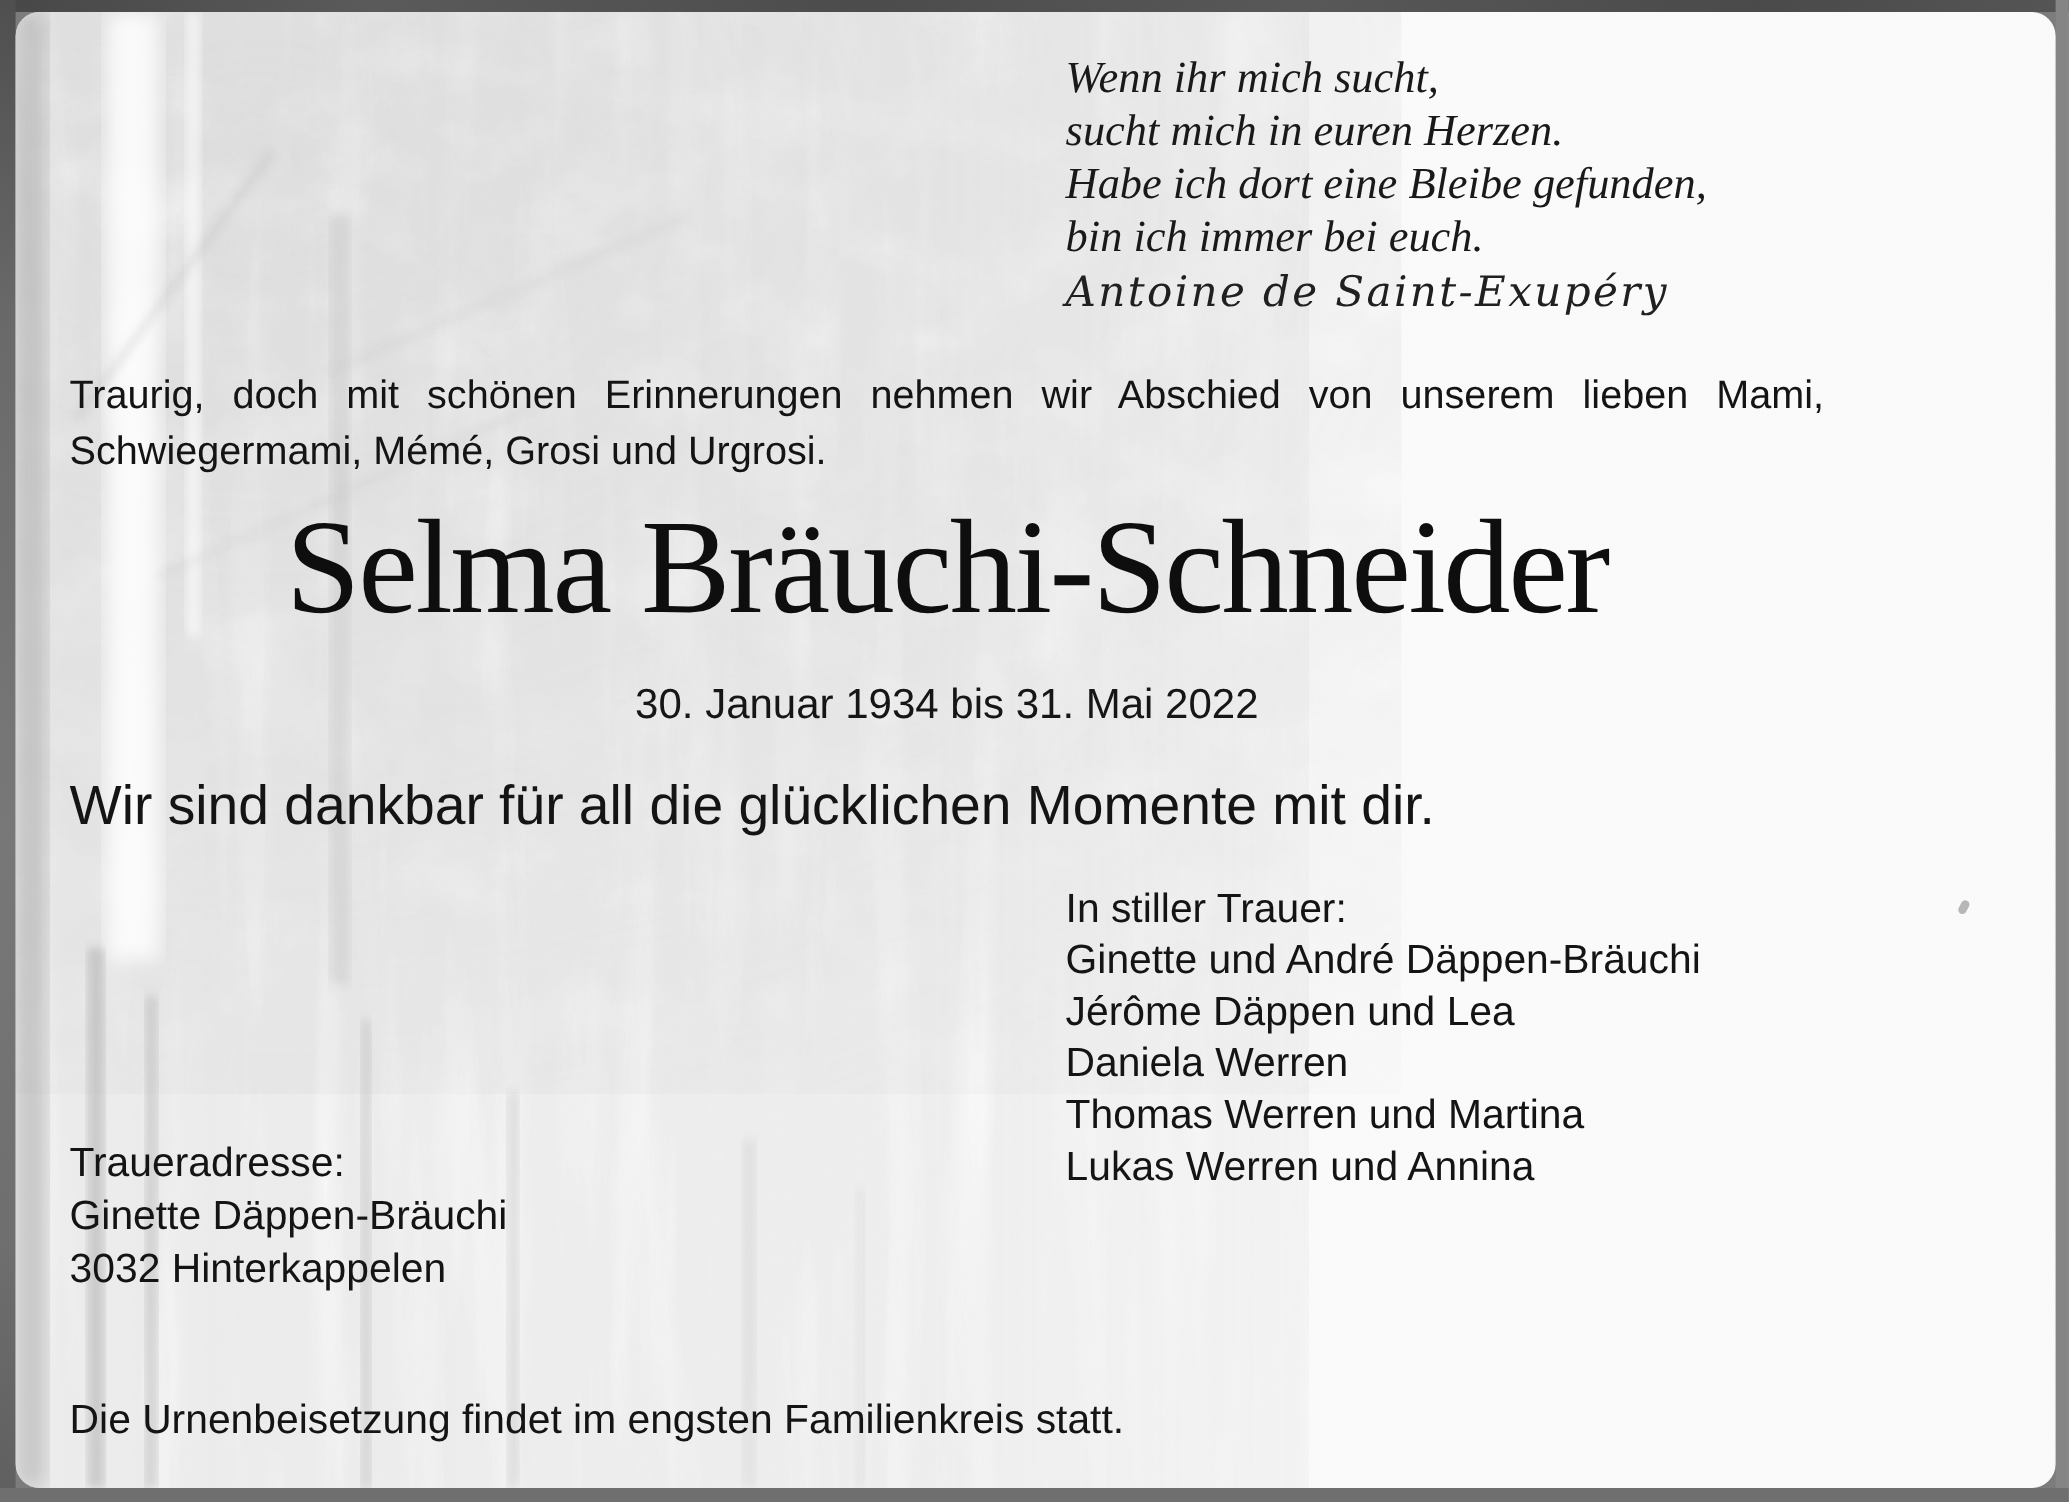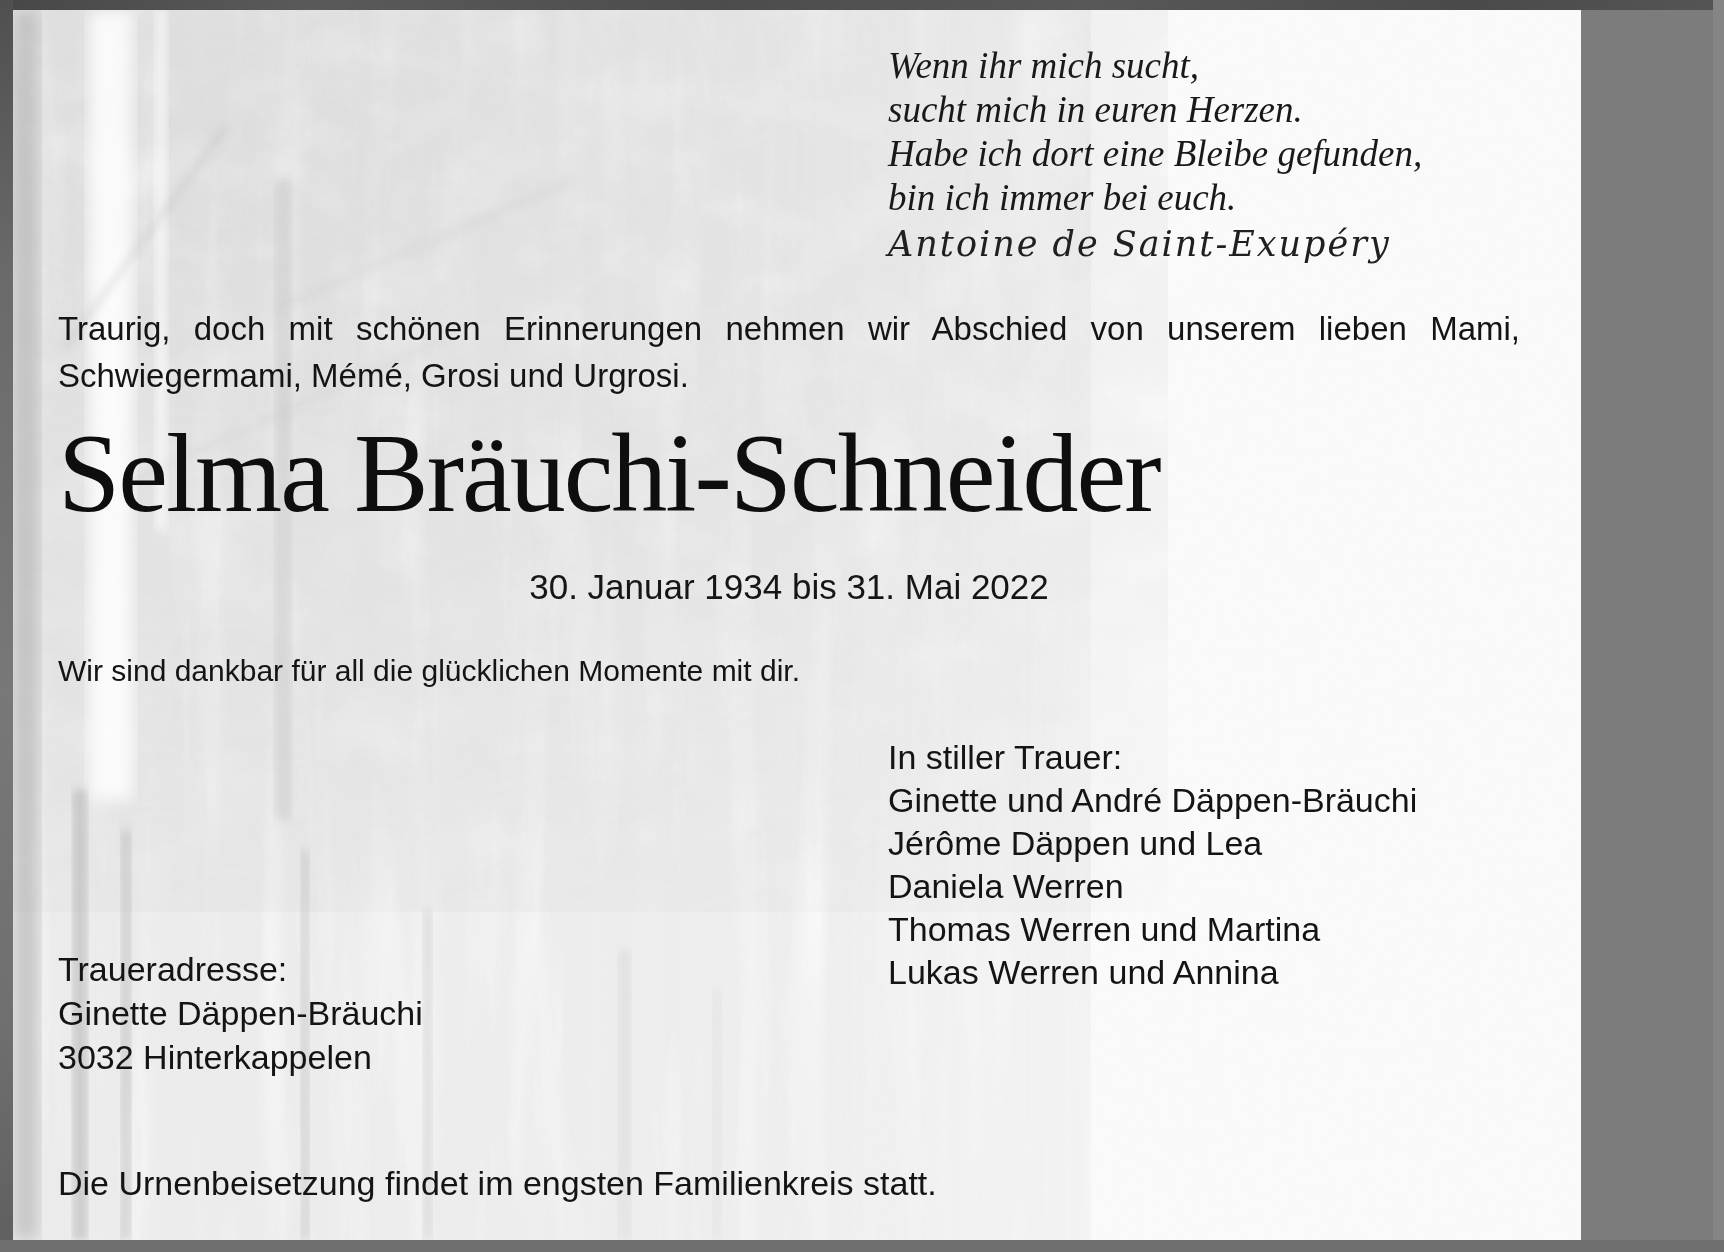--- a/index.html
+++ b/index.html
@@ -13,43 +13,43 @@
   .edge{position:absolute;z-index:0;}
   .edge-top{left:0;top:0;width:1724px;height:10px;
     background:linear-gradient(90deg,#474747,#5a5a5a 18%,#4c4c4c 42%,#585858 63%,#4a4a4a 85%,#555);}
   .edge-left{left:0;top:0;width:13px;height:1252px;
     background:linear-gradient(180deg,#4f4f4f,#6a6a6a 22%,#787878 55%,#6f6f6f 82%,#5f5f5f);}
   .edge-right{right:0;top:0;width:11px;height:1252px;background:#858585;}
   .edge-bottom{left:0;bottom:0;width:1724px;height:12px;background:#6f6f6f;}
 
   
   .sheet{
-    position:absolute;left:13px;top:10px;width:1568px;height:1230px;
-    background:#fbfbfb;overflow:hidden;z-index:1;
+    position:absolute;left:13px;top:10px;width:1700px;height:1230px;
+    background:#fbfbfb;overflow:hidden;z-index:1;border-radius:20px;
   }
   .bg-svg{position:absolute;left:0;top:0;pointer-events:none;}
 
   .abs{position:absolute;}
 
   .quote{left:875px;top:34px;font-family:"Liberation Serif",serif;
     font-style:italic;font-size:37px;line-height:44px;color:#191919;}
   .quote-attribution{font-family:"DejaVu Serif",serif;
     font-size:35px;letter-spacing:2px;margin-top:2px;color:#202020;}
 
   .intro{left:45px;top:295px;width:1462px;font-size:33px;line-height:47px;
     text-align:justify;color:#141414;}
 
-  .name{left:45px;top:403px;width:1462px;
+  .name{left:45px;top:403px;width:1462px;text-align:center;
     font-family:"Liberation Serif",serif;font-size:112px;line-height:120px;
     letter-spacing:-2px;color:#0e0e0e;}
 
   .dates{left:45px;top:556px;width:1462px;text-align:center;
     font-size:35px;line-height:42px;color:#161616;}
 
-  .thanks{left:45px;top:640px;font-size:30px;line-height:42px;color:#141414;}
+  .thanks{left:45px;top:640px;font-size:46px;line-height:42px;color:#141414;}
 
   .mourners{left:875px;top:726px;font-size:34px;line-height:43px;color:#141414;}
 
   .address{left:45px;top:937px;font-size:34px;line-height:44px;color:#141414;}
 
   .footer{left:45px;top:1152px;font-size:34px;line-height:42px;color:#141414;}
 
   .speck{left:1620px;top:740px;width:7px;height:12px;border-radius:4px;
     background:#9a9a9a;transform:rotate(28deg);opacity:.7;}
 </style>

